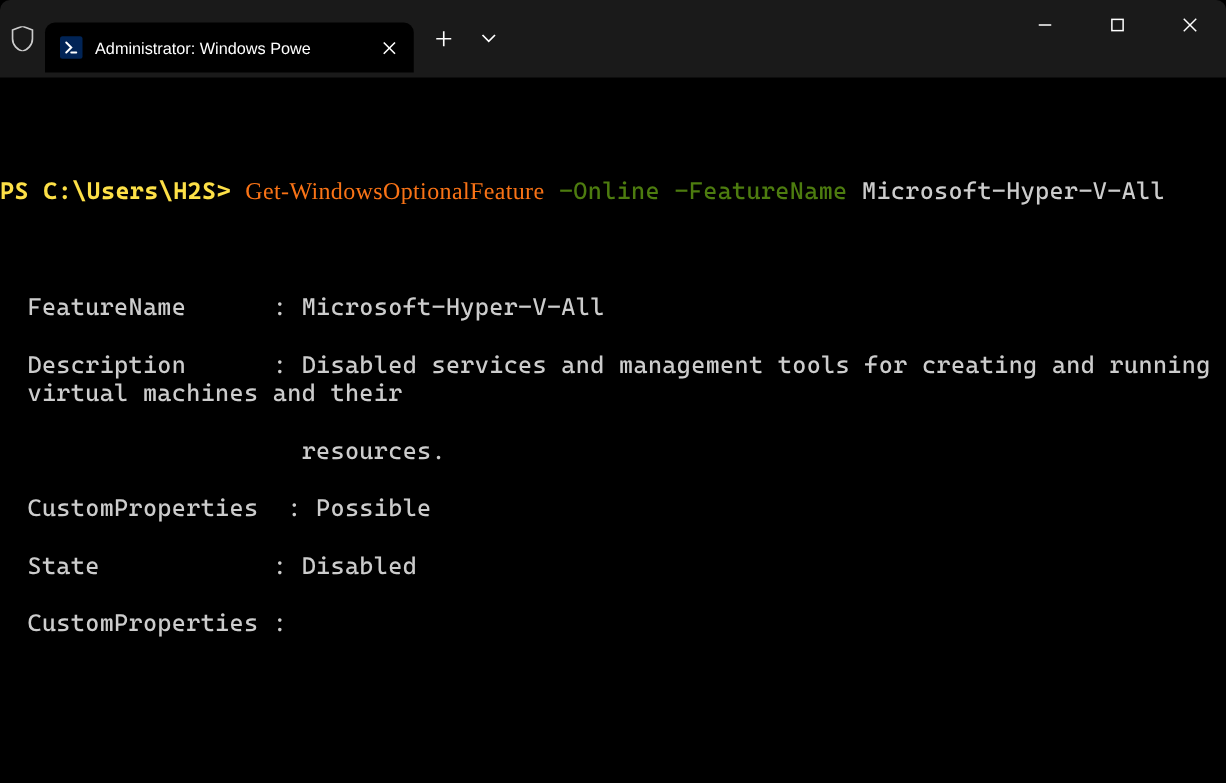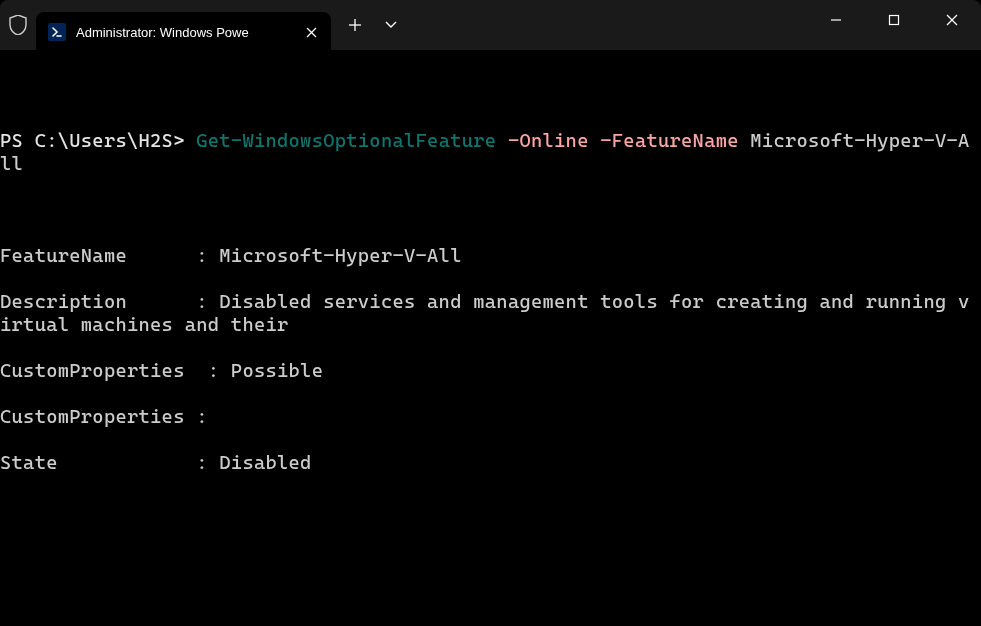--- a/index.html
+++ b/index.html
@@ -9,21 +9,21 @@
     }
     body {
       width: 981px;
       height: 626px;
       background: #000;
       font-family: 'Cascadia Mono', 'Consolas', monospace;
       overflow: hidden;
       position: relative;
     }
     .titlebar {
-      height: 50px;
+      height: 62px;
       background: #1a1a1a;
       display: flex;
       align-items: center;
       position: relative;
       border-top-left-radius: 8px;
       border-top-right-radius: 8px;
     }
     .shield-wrap {
       width: 36px;
       display: flex;
@@ -114,26 +114,26 @@
       font-size: 19.2px;
       line-height: 23px;
       padding: 0;
       white-space: pre-wrap;
       word-break: break-all;
       letter-spacing: 0.3px;
     }
     .terminal-content {
       padding-top: 56px;
     }
-    .prompt-text { color: #e5e5e5; }
-    .cmdlet { color: #0f766e; }
-    .param { color: #fca5a5; }
+    .prompt-text { color: #fde047; font-weight: bold; }
+    .cmdlet { color: #f97316; font-family: Liberation Serif, serif; }
+    .param { color: #4d7c0f; }
     .argval { color: #ccc; }
     .line { display: block; }
-    .output { color: #ccc; }
+    .output { color: #ccc; margin-left: 22px; }
   </style>
 </head>
 <body>
 
 <div class="titlebar">
   <div class="shield-wrap">
     <svg width="18" height="20" viewBox="0 0 18 20">
       <path d="M9 0 L17 3 L17 10 C17 15 13 19 9 20 C5 19 1 15 1 10 L1 3 Z" fill="none" stroke="#ccc" stroke-width="1.4"></path>
     </svg>
   </div>
@@ -182,23 +182,24 @@
     </div>
   </div>
 </div>
 
 <div class="terminal">
 <div class="terminal-content"><span class="line"><span class="prompt-text">PS C:\Users\H2S&gt;</span> <span class="cmdlet">Get-WindowsOptionalFeature</span> <span class="param">-Online</span> <span class="param">-FeatureName</span> <span class="argval">Microsoft-Hyper-V-All</span></span>
 <span class="line"></span>
 <span class="line"></span>
 <span class="line output">FeatureName      : Microsoft-Hyper-V-All</span>
 <span class="line output">Description      : Disabled services and management tools for creating and running virtual machines and their</span>
+<span class="line output">                   resources.</span>
 <span class="line output">CustomProperties  : Possible</span>
+<span class="line output">State            : Disabled</span>
 <span class="line output">CustomProperties :</span>
-<span class="line output">State            : Disabled</span>
 <span class="line"></span>
 <span class="line"></span>
 <span class="line"></span>
 <span class="line"></span>
 
 
 
 
 
 

